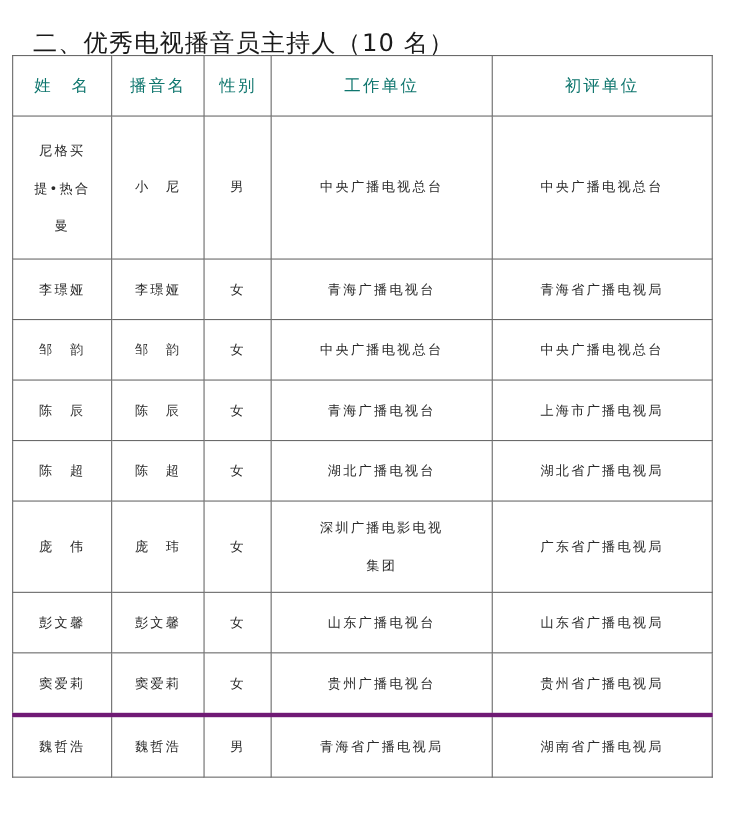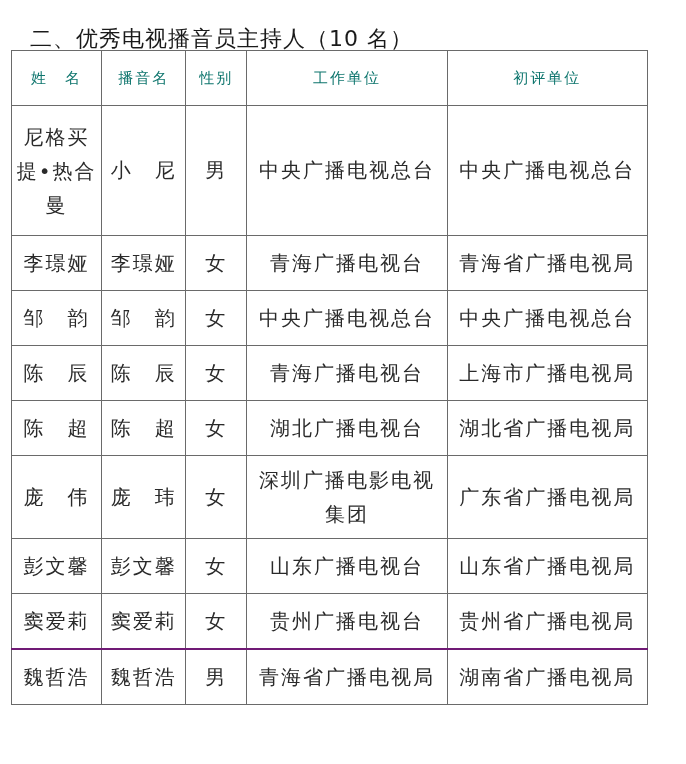--- a/index.html
+++ b/index.html
@@ -15,21 +15,21 @@
   }
   table.list {
     position: absolute; left: 11px; top: 50px;
     border-collapse: collapse; table-layout: fixed;
     width: 637px;
   }
   table.list td, table.list th {
     border: 1px solid #6a6a6a;
     text-align: center; vertical-align: middle;
     padding: 0; font-weight: normal;
-    font-size: 20px; color: #2a2a2a;
+    font-size: 12px; color: #2a2a2a;
     letter-spacing: 2px;
   }
   table.list th { font-size: 15px; color: #0f766e; height: 54px; }
   .c1 { width: 90px; } .c2 { width: 84px; } .c3 { width: 61px; }
   .c4 { width: 200px; } .c5 { width: 200px; }
   td .ml { display: block; line-height: 34px; }
   tr.r-tall td { height: 129px; }
   tr.r td { height: 54px; }
   tr.r-mid td { height: 82px; }
   td.org { letter-spacing: 3px; }
@@ -113,21 +113,21 @@
       <td class="org">山东广播电视台</td>
       <td class="org">山东省广播电视局</td>
     </tr>
     <tr class="r">
       <td>窦爱莉</td>
       <td>窦爱莉</td>
       <td>女</td>
       <td class="org">贵州广播电视台</td>
       <td class="org">贵州省广播电视局</td>
     </tr>
-    <tr class="r" style="border-top:2px solid #701a75;">
+    <tr class="r" style="border-top:4px solid #701a75;">
       <td>魏哲浩</td>
       <td>魏哲浩</td>
       <td>男</td>
       <td class="org">青海省广播电视局</td>
       <td class="org">湖南省广播电视局</td>
     </tr>
   </tbody>
 </table>
 
 </body></html>

